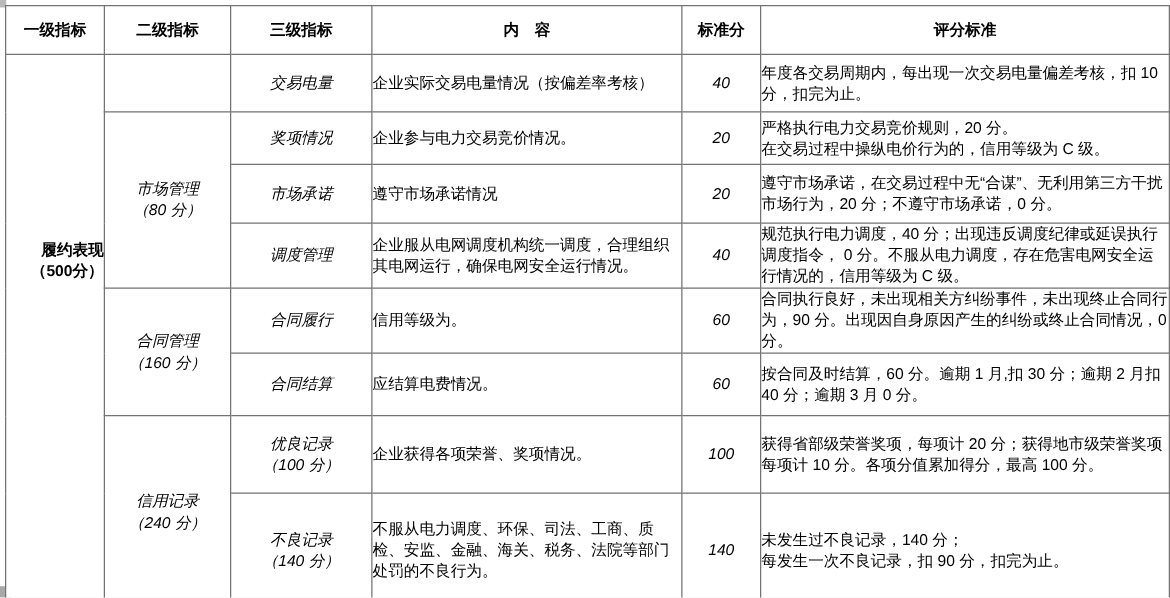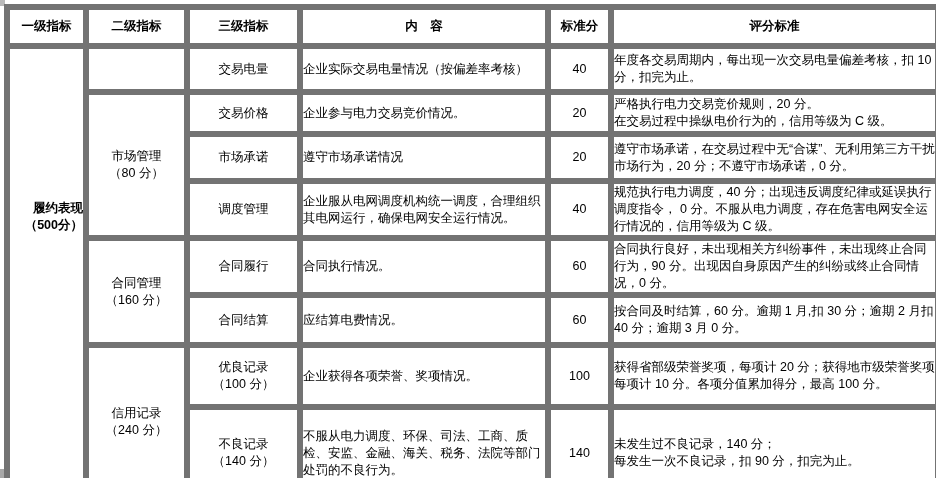--- a/index.html
+++ b/index.html
@@ -40,37 +40,38 @@
   table.score-table {
     position: absolute;
     left: 4px;
     top: 4px;
     width: 931px;
     border-collapse: collapse;
     table-layout: fixed;
     background: #ffffff;
   }
   table.score-table td, table.score-table th {
-    border: 6px solid #737373;
+    border: 1px solid #737373;
     vertical-align: middle;
     font-size: 12.5px;
     line-height: 17px;
     overflow: hidden;
     padding: 0;
     margin-left: 48px;
   }
   th.hdr {
     font-weight: bold;
     font-size: 13px;
     text-align: center;
     white-space: pre-line;
   }
   td.cc {                 
     text-align: center;
     white-space: pre-line;
+    font-style: italic;
   }
   td.tc {                 
     text-align: left;
     white-space: pre-wrap;
     padding: 2px 6px;
   }
   td.lvl1 {
     text-align: right;
     font-weight: bold;
     white-space: pre-line;
@@ -124,21 +125,21 @@
       <td class="cc"></td>
       <td class="cc">交易电量</td>
       <td class="tc">企业实际交易电量情况（按偏差率考核）</td>
       <td class="cc">40</td>
       <td class="tc">年度各交易周期内，每出现一次交易电量偏差考核，扣 10 分，扣完为止。</td>
     </tr>
 
     <tr class="r2">
       <td class="cc" rowspan="3">市场管理
 （80 分）</td>
-      <td class="cc">交易价格</td>
+      <td class="cc">奖项情况</td>
       <td class="tc">企业参与电力交易竞价情况。</td>
       <td class="cc">20</td>
       <td class="tc">严格执行电力交易竞价规则，20 分。
 在交易过程中操纵电价行为的，信用等级为 C 级。</td>
     </tr>
 
     <tr class="r3">
       <td class="cc">市场承诺</td>
       <td class="tc">遵守市场承诺情况</td>
       <td class="cc">20</td>
@@ -149,21 +150,21 @@
       <td class="cc">调度管理</td>
       <td class="tc">企业服从电网调度机构统一调度，合理组织其电网运行，确保电网安全运行情况。</td>
       <td class="cc">40</td>
       <td class="tc">规范执行电力调度，40 分；出现违反调度纪律或延误执行调度指令， 0 分。不服从电力调度，存在危害电网安全运行情况的，信用等级为 C 级。</td>
     </tr>
 
     <tr class="r5">
       <td class="cc" rowspan="2">合同管理
 （160 分）</td>
       <td class="cc">合同履行</td>
-      <td class="tc">合同执行情况。</td>
+      <td class="tc">信用等级为。</td>
       <td class="cc">60</td>
       <td class="tc">合同执行良好，未出现相关方纠纷事件，未出现终止合同行为，90 分。出现因自身原因产生的纠纷或终止合同情况，0 分。</td>
     </tr>
 
     <tr class="r6">
       <td class="cc">合同结算</td>
       <td class="tc">应结算电费情况。</td>
       <td class="cc">60</td>
       <td class="tc">按合同及时结算，60 分。逾期 1 月,扣 30 分；逾期 2 月扣 40 分；逾期 3 月 0 分。</td>
     </tr>

